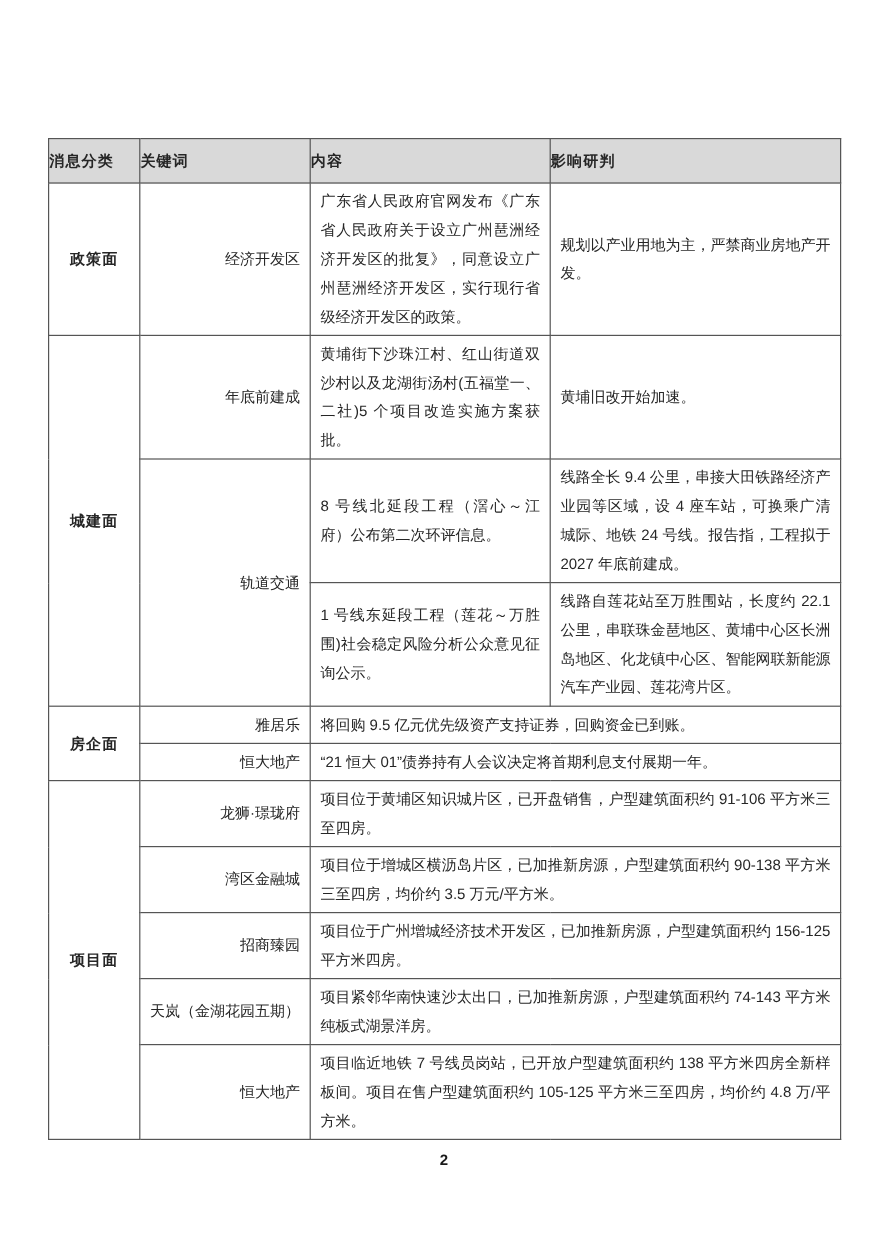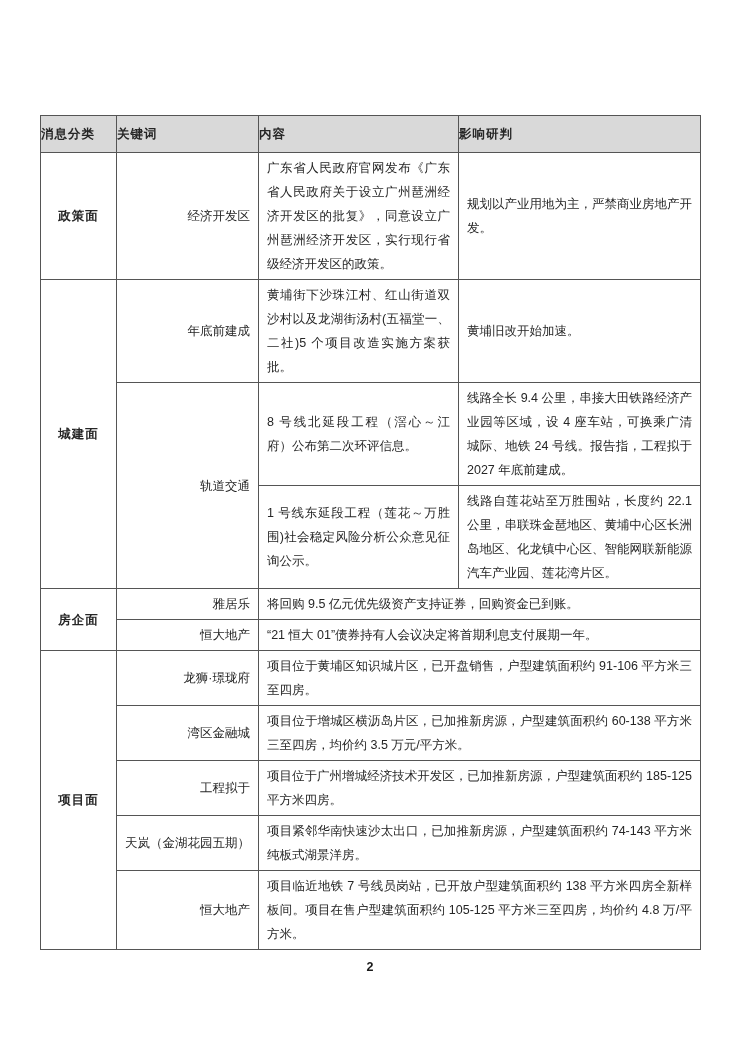--- a/index.html
+++ b/index.html
@@ -108,26 +108,26 @@
       </tr>
 
       <tr style="height:50px;">
         <td class="cat-cell" rowspan="5">项目面</td>
         <td class="kw-cell">龙狮·璟珑府</td>
         <td class="content-cell" colspan="2">项目位于黄埔区知识城片区，已开盘销售，户型建筑面积约 91-106 平方米三至四房。</td>
       </tr>
 
       <tr style="height:50px;">
         <td class="kw-cell">湾区金融城</td>
-        <td class="content-cell" colspan="2">项目位于增城区横沥岛片区，已加推新房源，户型建筑面积约 60-138 平方米三至四房，均价约 3.5 万元/平方米。</td>
+        <td class="content-cell" colspan="2">项目位于增城区横沥岛片区，已加推新房源，户型建筑面积约 90-138 平方米三至四房，均价约 3.5 万元/平方米。</td>
       </tr>
 
       <tr style="height:50px;">
-        <td class="kw-cell">工程拟于</td>
-        <td class="content-cell" colspan="2">项目位于广州增城经济技术开发区，已加推新房源，户型建筑面积约 185-125 平方米四房。</td>
+        <td class="kw-cell">招商臻园</td>
+        <td class="content-cell" colspan="2">项目位于广州增城经济技术开发区，已加推新房源，户型建筑面积约 156-125 平方米四房。</td>
       </tr>
 
       <tr style="height:50px;">
         <td class="kw-cell">天岚（金湖花园五期）</td>
         <td class="content-cell" colspan="2">项目紧邻华南快速沙太出口，已加推新房源，户型建筑面积约 74-143 平方米纯板式湖景洋房。</td>
       </tr>
 
       <tr style="height:74px;">
         <td class="kw-cell">恒大地产</td>
         <td class="content-cell" colspan="2">项目临近地铁 7 号线员岗站，已开放户型建筑面积约 138 平方米四房全新样板间。项目在售户型建筑面积约 105-125 平方米三至四房，均价约 4.8 万/平方米。</td>

